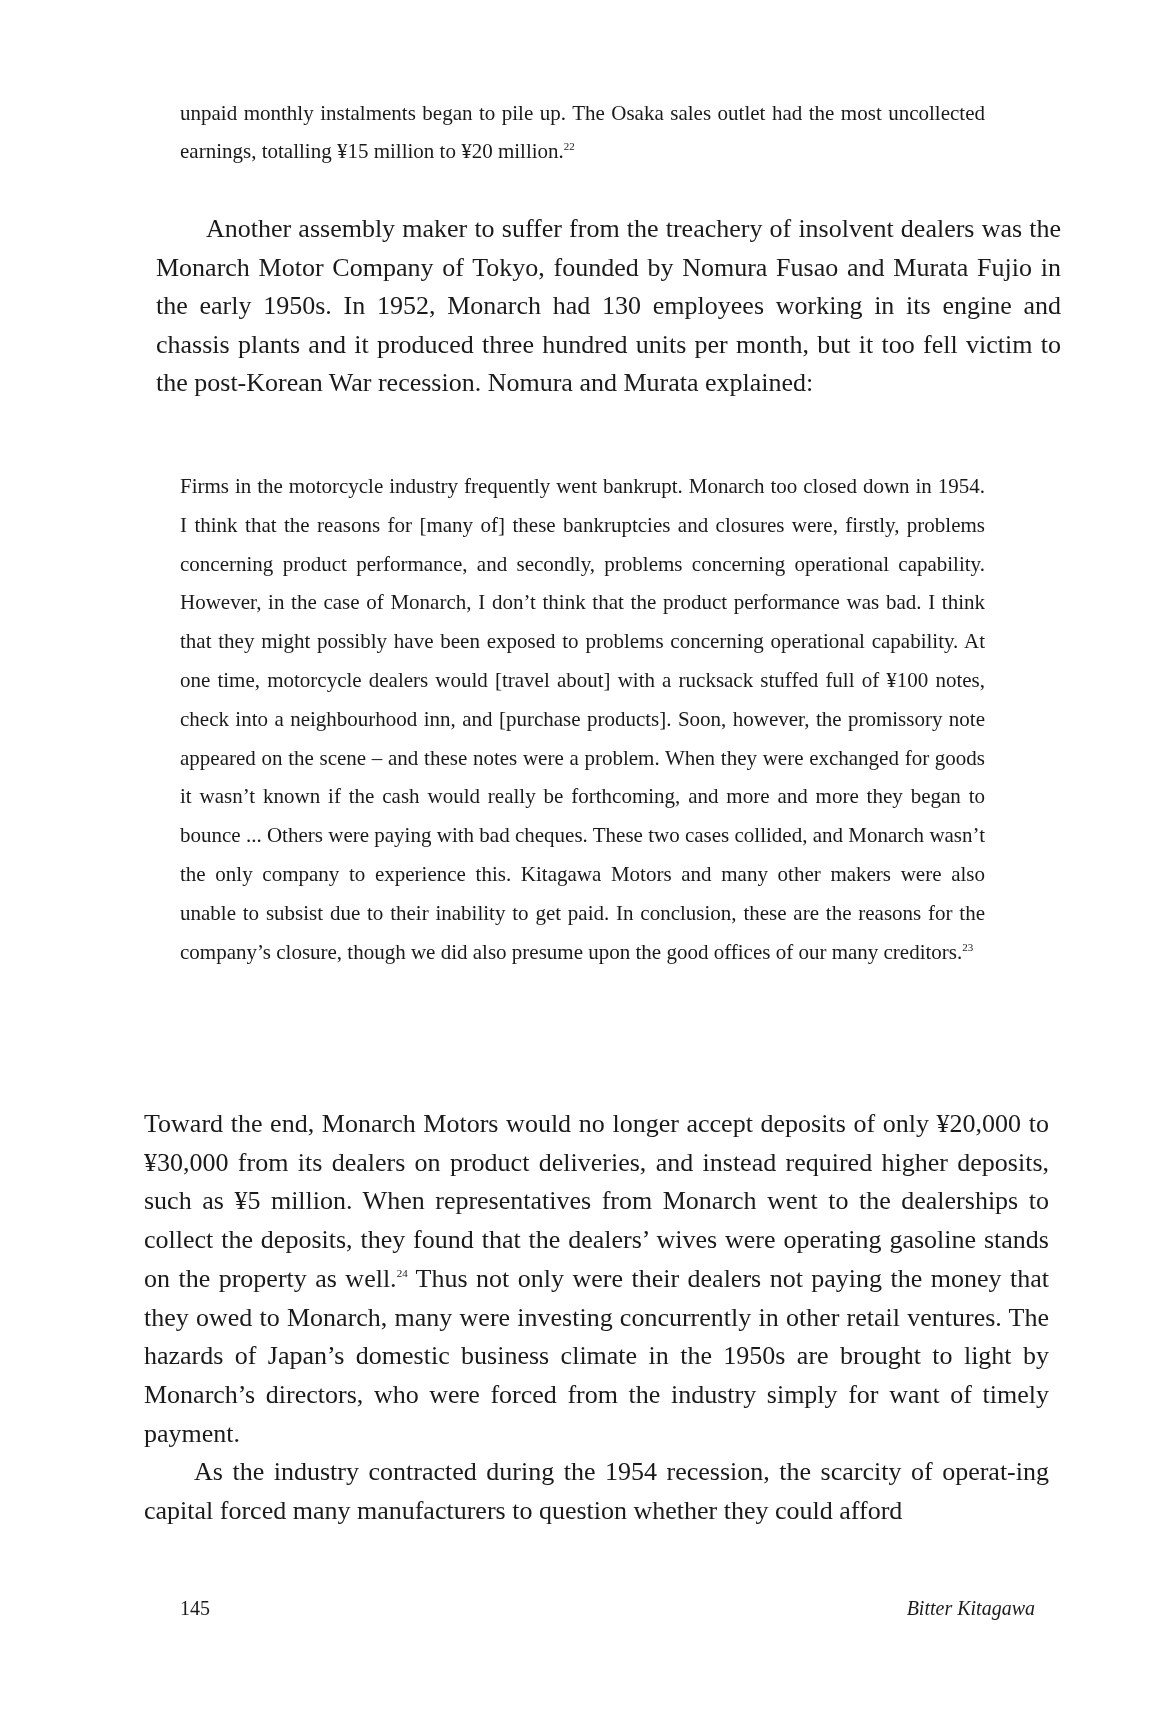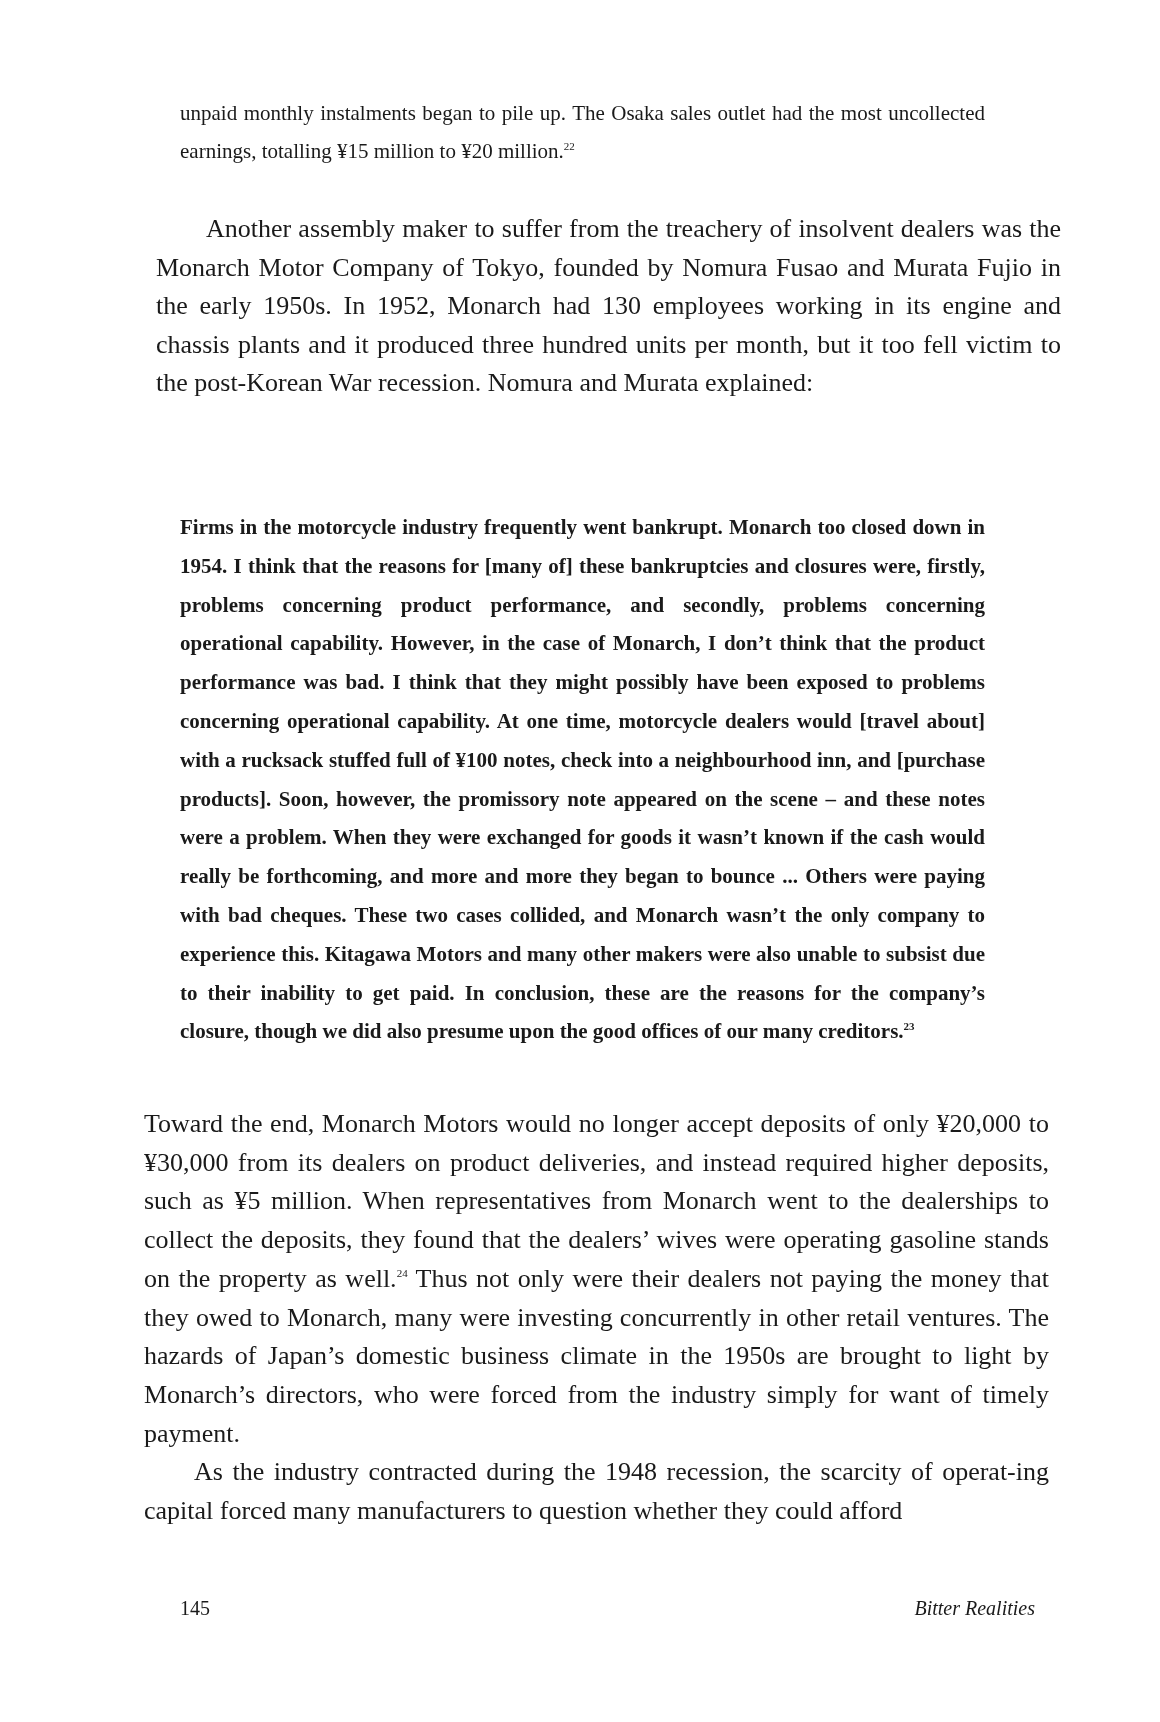--- a/index.html
+++ b/index.html
@@ -1,21 +1,21 @@
 <!DOCTYPE html>
 <html><head>
 <meta charset="utf-8">
 <style>
   html, body { margin: 0; padding: 0; background: #ffffff; }
   body { width: 1160px; height: 1722px; position: relative; overflow: hidden; color: #1a1a1a; font-family: "Liberation Serif", "DejaVu Serif", serif; }
   .page { position: absolute; left: 0; top: 0; width: 1160px; height: 1722px; }
   .block { position: absolute; text-align: justify; text-align-last: left; }
   .quote-top { left: 180px; top: 94px; width: 805px; font-size: 21px; line-height: 38px; }
   .body1 { left: 130px; top: 210px; width: 905px; font-size: 26px; line-height: 38.5px; margin-left: 26px; }
-  .quote { left: 180px; top: 508px; width: 805px; font-size: 21px; line-height: 38.8px; font-weight: bold; }
+  .quote { left: 180px; top: 467px; width: 805px; font-size: 21px; line-height: 38.8px; }
   .body2 { left: 144px; top: 1105px; width: 905px; font-size: 26px; line-height: 38.7px; }
   .indent { text-indent: 50px; }
   .body2 p, .body1 p, .quote p, .quote-top p { margin: 0; }
   sup { font-size: 11px; line-height: 0; vertical-align: super; }
   .footer { position: absolute; top: 1597px; left: 180px; width: 855px; font-size: 20px; }
   .folio { position: absolute; left: 0; top: 0; }
   .running { position: absolute; right: 0; top: 0; font-style: italic; }
 </style>
 </head>
 <body>
@@ -29,21 +29,21 @@
   <div class="block body1">
     <p class="indent">Another assembly maker to suffer from the treachery of insolvent dealers was the Monarch Motor Company of Tokyo, founded by Nomura Fusao and Murata Fujio in the early 1950s. In 1952, Monarch had 130 employees working in its engine and chassis plants and it produced three hundred units per month, but it too fell victim to the post-Korean War recession. Nomura and Murata explained:</p>
   </div>
 
   <div class="block quote">
     <p><span>Firms in the motorcycle industry frequently went bankrupt. Monarch too closed down in 1954. I think that the reasons for [many of] these bankruptcies and closures were, firstly, problems concerning product performance, and secondly, problems concerning operational capability. However, in the case of Monarch, I don’t think that the product performance was bad. I think that they might possibly have been exposed to problems concerning operational capability. At one time, motorcycle dealers would [travel about] with a rucksack stuffed full of ¥100 notes, check into a neighbourhood inn, and [purchase products]. Soon, however, the promissory note appeared on the scene – and these notes were a problem. When they were exchanged for goods it wasn’t known if the cash would really be forthcoming, and more and more they began to bounce ... Others were paying with bad cheques. These two cases collided, and Monarch wasn’t the only company to experience this. Kitagawa Motors and many other makers were also unable to subsist due to their inability to get paid. In conclusion, these are the reasons for the company’s closure, though we did also presume upon the good offices of our many creditors.</span><sup>23</sup></p>
   </div>
 
   <div class="block body2">
     <p><span>Toward the end, Monarch Motors would no longer accept deposits of only ¥20,000 to ¥30,000 from its dealers on product deliveries, and instead required higher deposits, such as ¥5 million. When representatives from Monarch went to the dealerships to collect the deposits, they found that the dealers’ wives were operating gasoline stands on the property as well.</span><sup>24</sup><span> Thus not only were their dealers not paying the money that they owed to Monarch, many were investing concurrently in other retail ventures. The hazards of Japan’s domestic business climate in the 1950s are brought to light by Monarch’s directors, who were forced from the industry simply for want of timely payment.</span></p>
-    <p class="indent">As the industry contracted during the 1948 recession, the scarcity of operat-ing capital forced many manufacturers to question whether they could afford</p>
+    <p class="indent">As the industry contracted during the 1954 recession, the scarcity of operat-ing capital forced many manufacturers to question whether they could afford</p>
   </div>
 
   <div class="footer">
     <span class="folio">145</span>
-    <span class="running">Bitter Realities</span>
+    <span class="running">Bitter Kitagawa</span>
   </div>
 
 </div>
 
 </body></html>

